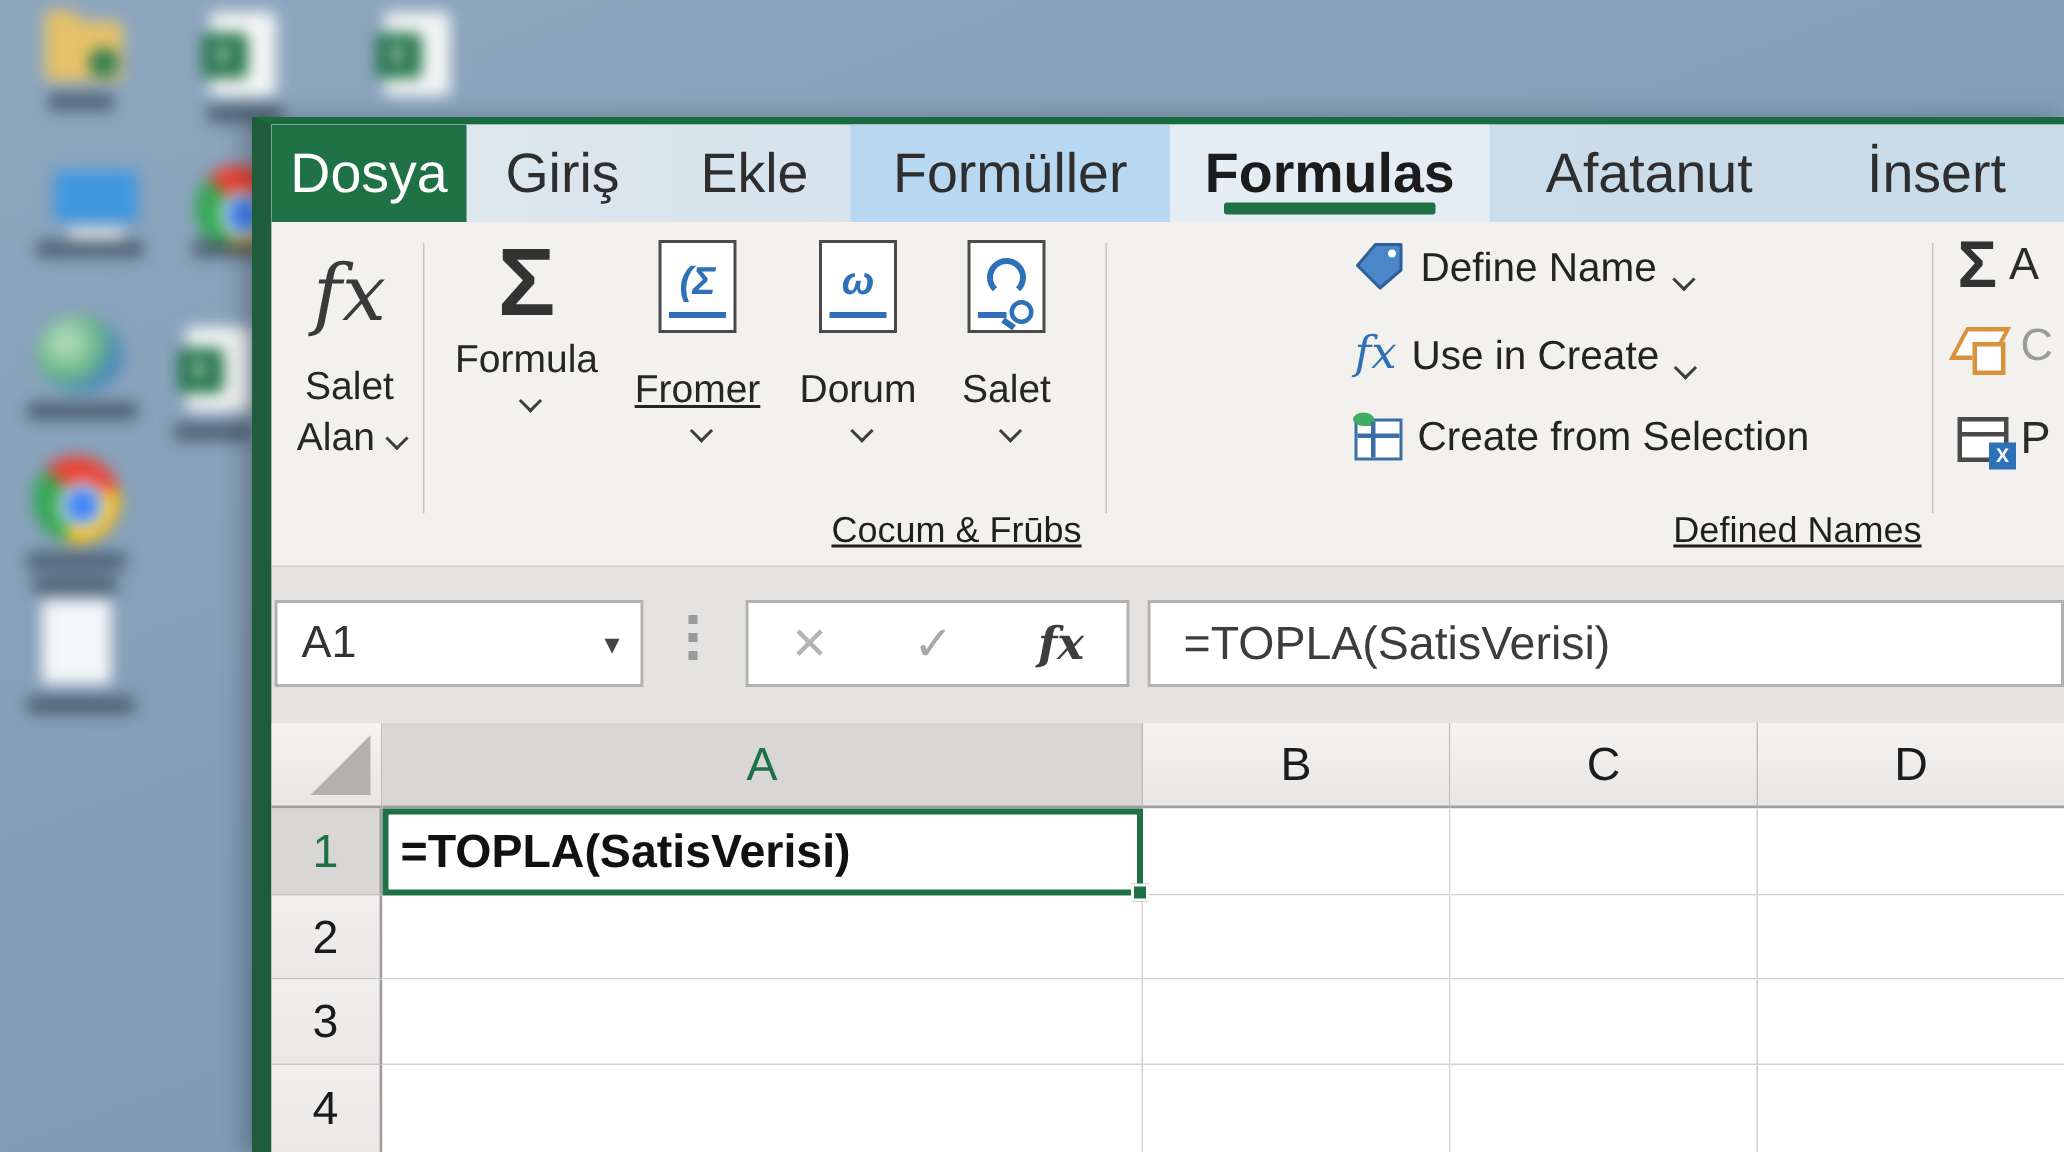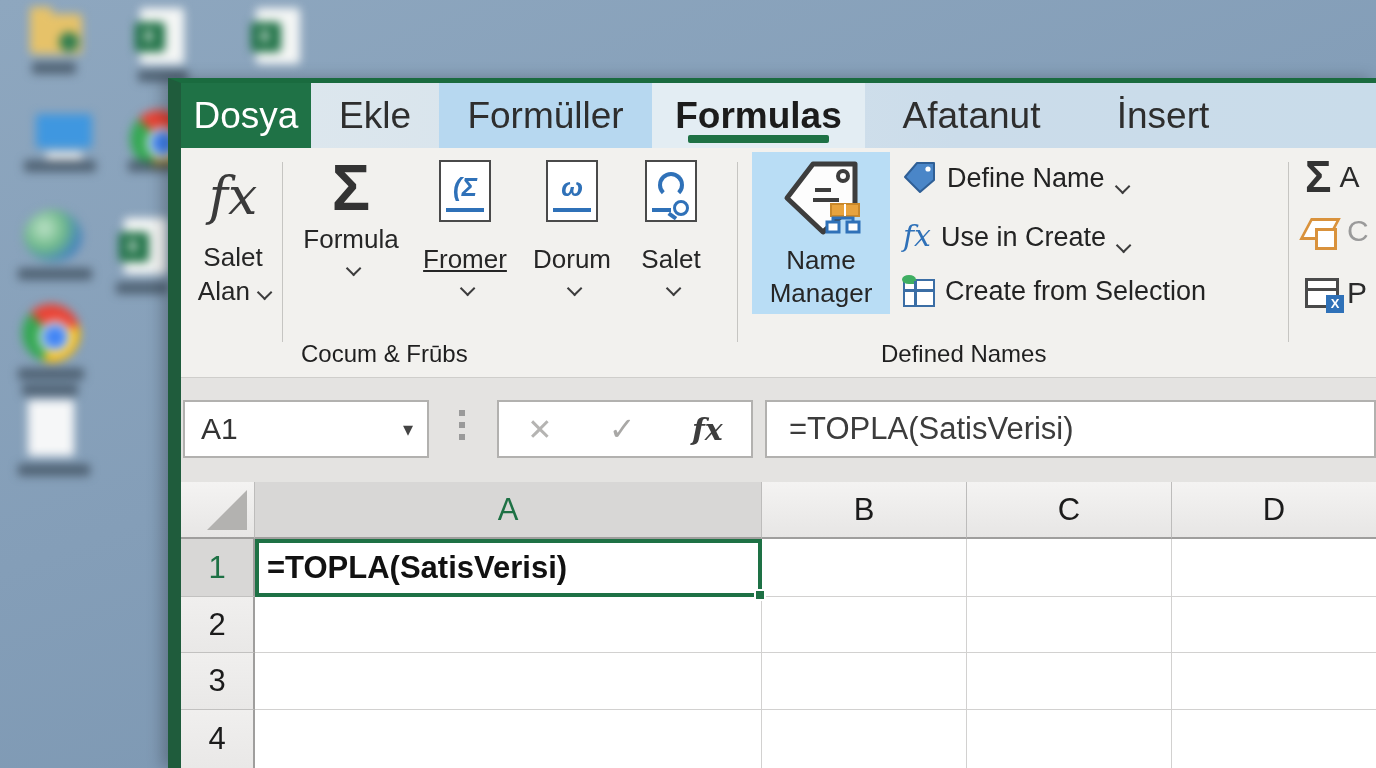--- a/index.html
+++ b/index.html
@@ -49,21 +49,21 @@
     background:#1e7145; border-radius:2px; }
 
   
   .ribbon { position:absolute; left:0; top:65px; width:100%; height:230px;
     background:#f2f1ee; border-bottom:1px solid #cfcecb; }
   .vdiv { position:absolute; top:14px; height:180px; width:1px; background:#c6c5c2; }
   .rbtn { position:absolute; top:0; height:230px; text-align:center; }
   .rlabel { font-size:26px; color:#262626; line-height:34px; }
   .chev { display:inline-block; width:11px; height:11px; border-right:2.5px solid #3d3d3d;
     border-bottom:2.5px solid #3d3d3d; transform:rotate(45deg) translateY(-3px); }
-  .grouplabel { position:absolute; top:192px; font-size:24px; color:#1f1f1f; text-align:left; }
+  .grouplabel { position:absolute; top:192px; font-size:24px; color:#1f1f1f; text-align:right;text-decoration:underline; }
 
   .fxbig { font-family:"DejaVu Serif", serif; font-style:italic; font-size:52px; color:#3a3a3a; line-height:60px; }
   .sigbig { font-size:64px; color:#333; line-height:68px; font-weight:bold; }
 
   .pageicon { width:52px; height:62px; background:#fff; border:2.5px solid #4a4a4a; margin:0 auto;
     position:relative; display:flex; align-items:center; justify-content:center; }
   .pageicon .bar { position:absolute; left:5px; right:5px; bottom:8px; height:4px; background:#2f71b8; }
   .pgly { color:#2f71b8; font-size:26px; font-weight:bold; font-style:italic; margin-top:-8px; }
   .mag { position:absolute; right:6px; bottom:4px; width:16px; height:16px;
     border:3.5px solid #2f71b8; border-radius:50%; background:#fff; }
@@ -194,20 +194,23 @@
   </div>
 </div>
 
 <div class="window">
 <div class="wc">
 
   <div class="tabs">
     <div class="tab tab-file">
           <span>Dosya</span>
         </div>
+    <div class="tab tab-giris">
+          <span>Giriş</span>
+        </div>
     <div class="tab tab-ekle">
           <span>Ekle</span>
         </div>
     <div class="tab tab-formuller">
           <span>Formüller</span>
         </div>
     <div class="tab tab-formulas">
       <span>Formulas</span>
       <div class="tab-underline"></div>
     </div>
@@ -263,35 +266,20 @@
         <span class="bar" style="right:24px;"></span>
       </div>
       <div class="rlabel" style="margin-top:20px;">Salet</div>
       <div style="margin-top:6px;"><span class="chev"></span></div>
     </div>
 
     <div class="grouplabel" style="left:120px;width:420px;">Cocum &amp; Frūbs</div>
 
     <div class="vdiv" style="left:556px;"></div>
 
-    <div class="nm-box">
-      <svg width="84" height="84" viewBox="0 0 84 84">
-        <polygon points="34,8 76,8 76,48 44,76 8,42" fill="#fdfdfd" stroke="#3d3d3d" stroke-width="5" stroke-linejoin="round"></polygon>
-        <circle cx="64" cy="20" r="5" fill="none" stroke="#3d3d3d" stroke-width="4"></circle>
-        <line x1="36" y1="34" x2="52" y2="34" stroke="#3d3d3d" stroke-width="4"></line>
-        <line x1="34" y1="44" x2="60" y2="44" stroke="#3d3d3d" stroke-width="4"></line>
-        <rect x="52" y="48" width="28" height="12" fill="#e8a33d" stroke="#c9882a" stroke-width="2"></rect>
-        <line x1="66" y1="48" x2="66" y2="60" stroke="#fff" stroke-width="2"></line>
-        <rect x="48" y="66" width="12" height="10" fill="#fff" stroke="#2f71b8" stroke-width="3"></rect>
-        <rect x="68" y="66" width="12" height="10" fill="#fff" stroke="#2f71b8" stroke-width="3"></rect>
-        <polyline points="54,66 54,62 74,62 74,66" fill="none" stroke="#2f71b8" stroke-width="3"></polyline>
-      </svg>
-      <div class="rlabel">Name</div>
-      <div class="rlabel">Manager</div>
-    </div>
 
     <div class="dn-row" style="top:12px;">
       <svg class="tagmini" viewBox="0 0 34 34">
         <polygon points="14,3 31,3 31,20 17,32 2,17" fill="#4a86c8" stroke="#2f5f96" stroke-width="2" stroke-linejoin="round"></polygon>
         <circle cx="25" cy="9" r="2.6" fill="#fff"></circle>
       </svg>
       <span class="dn-text">Define Name</span>
       <span class="chev"></span>
     </div>
 

